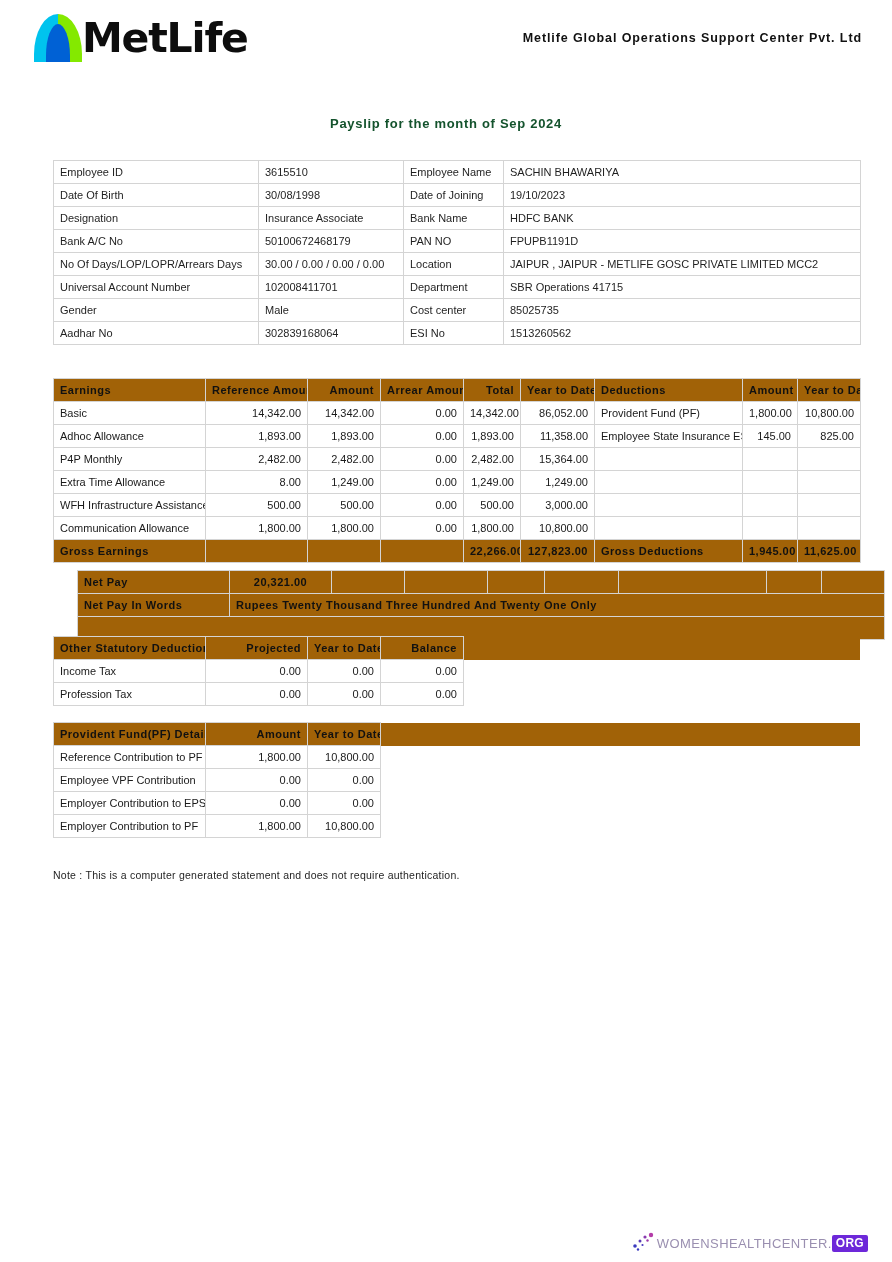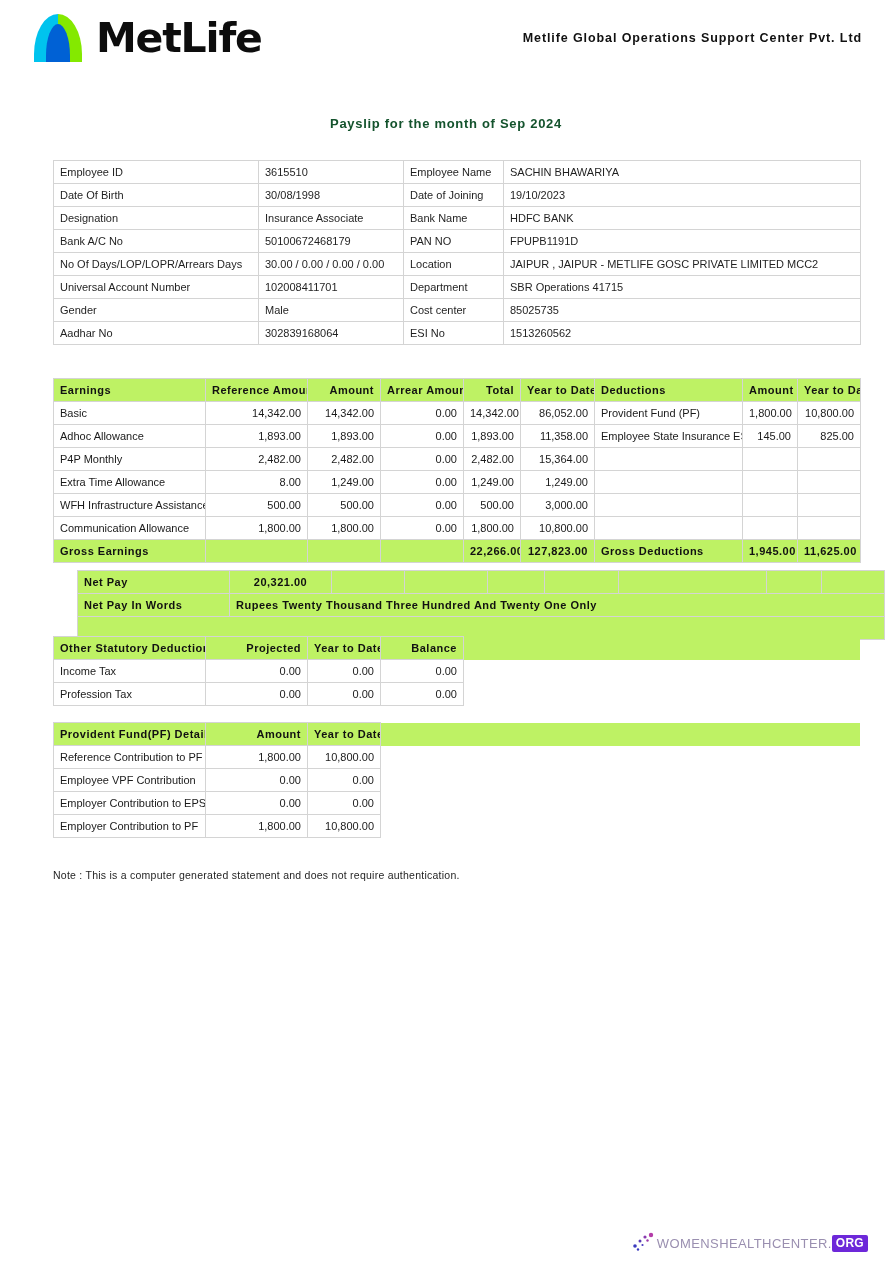--- a/index.html
+++ b/index.html
@@ -21,21 +21,20 @@
     display: flex;
     align-items: center;
     justify-content: space-between;
     padding: 14px 30px 0 34px;
     height: 62px;
     box-sizing: border-box;
   }
   .brand {
     display: flex;
     align-items: center;
-    gap: 14px;
   }
   .brand-mark {
     width: 48px;
     height: 48px;
     position: relative;
     overflow: hidden;
     flex: 0 0 auto;
   }
   .brand-mark .leaf-left {
     position: absolute;
@@ -102,21 +101,21 @@
     padding: 4px 6px;
     vertical-align: middle;
     height: 14px;
     overflow: hidden;
     white-space: nowrap;
     font-weight: 400;
     text-align: left;
   }
   .lbl { color: #1f1f1f; }
   .hdr td, .hdr th {
-    background: #bef264;
+    background: #a16207;
     font-weight: 700;
     letter-spacing: 0.5px;
     color: #111111;
   }
   .num { text-align: right; }
   .bold { font-weight: 700; letter-spacing: 0.4px; }
   .nb { border: none !important; }
 
   
   #info-table { margin-top: 12px; }

